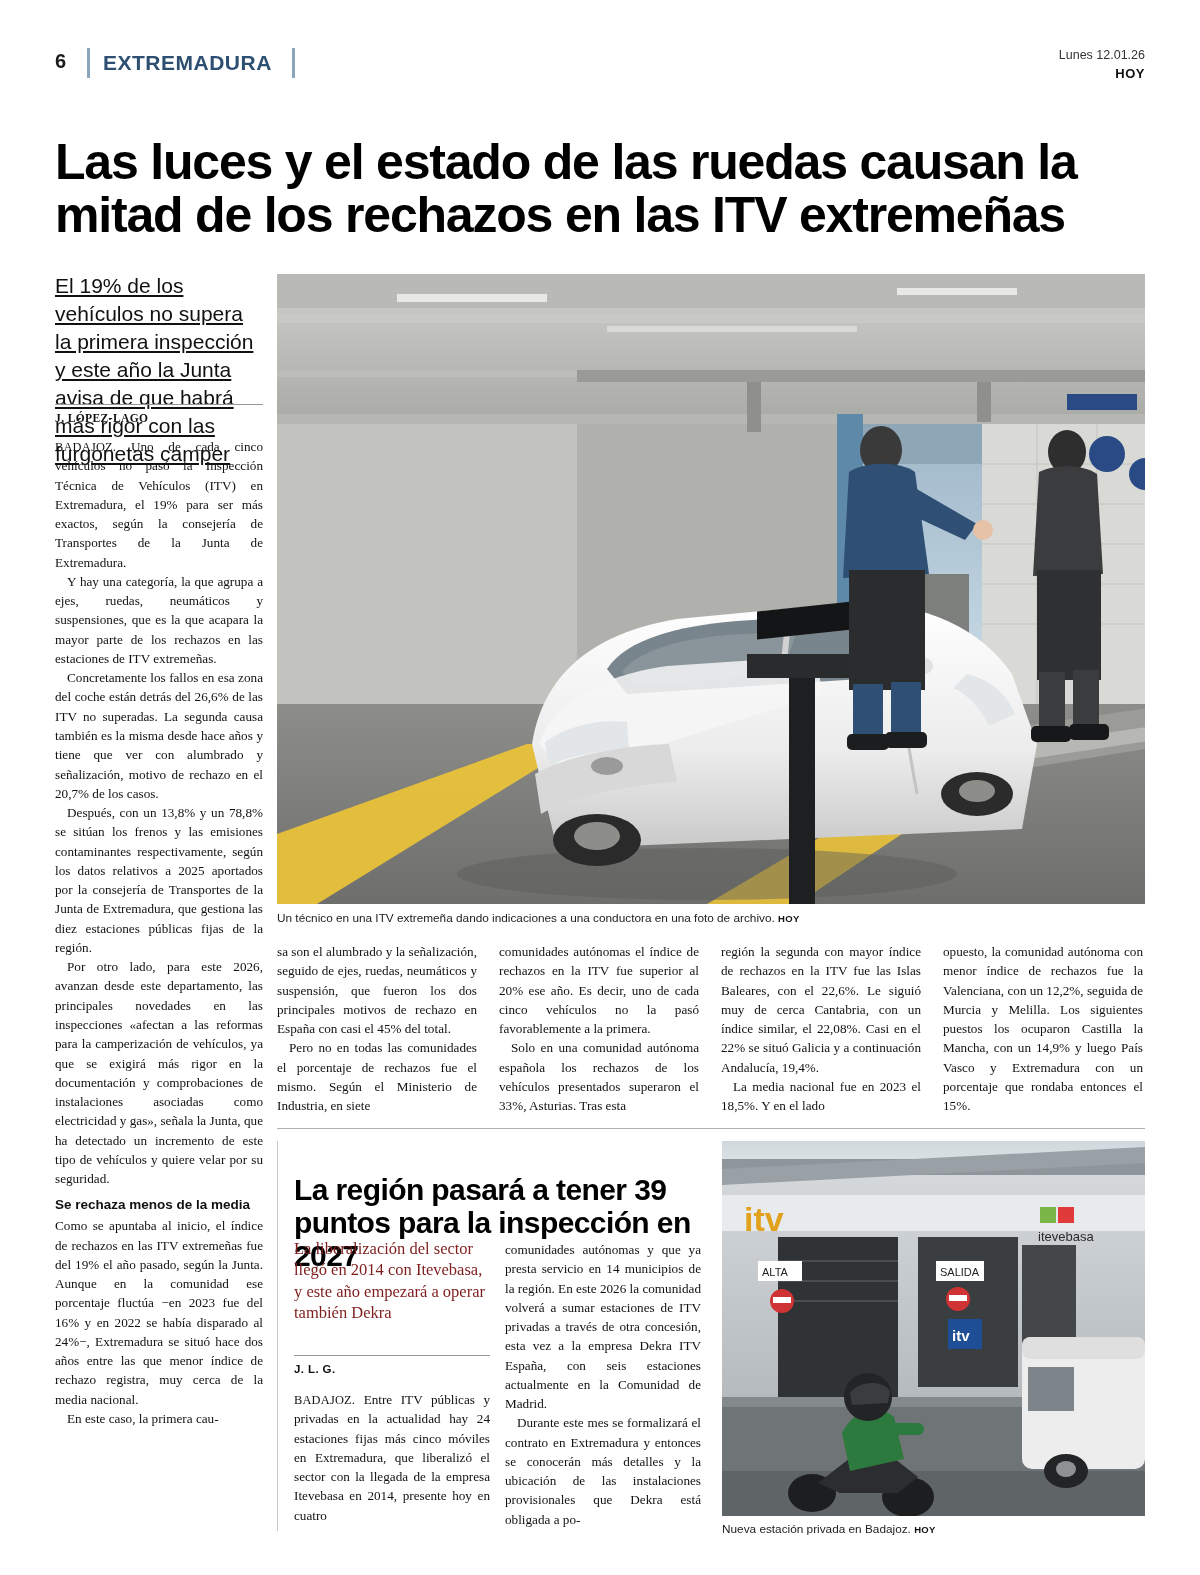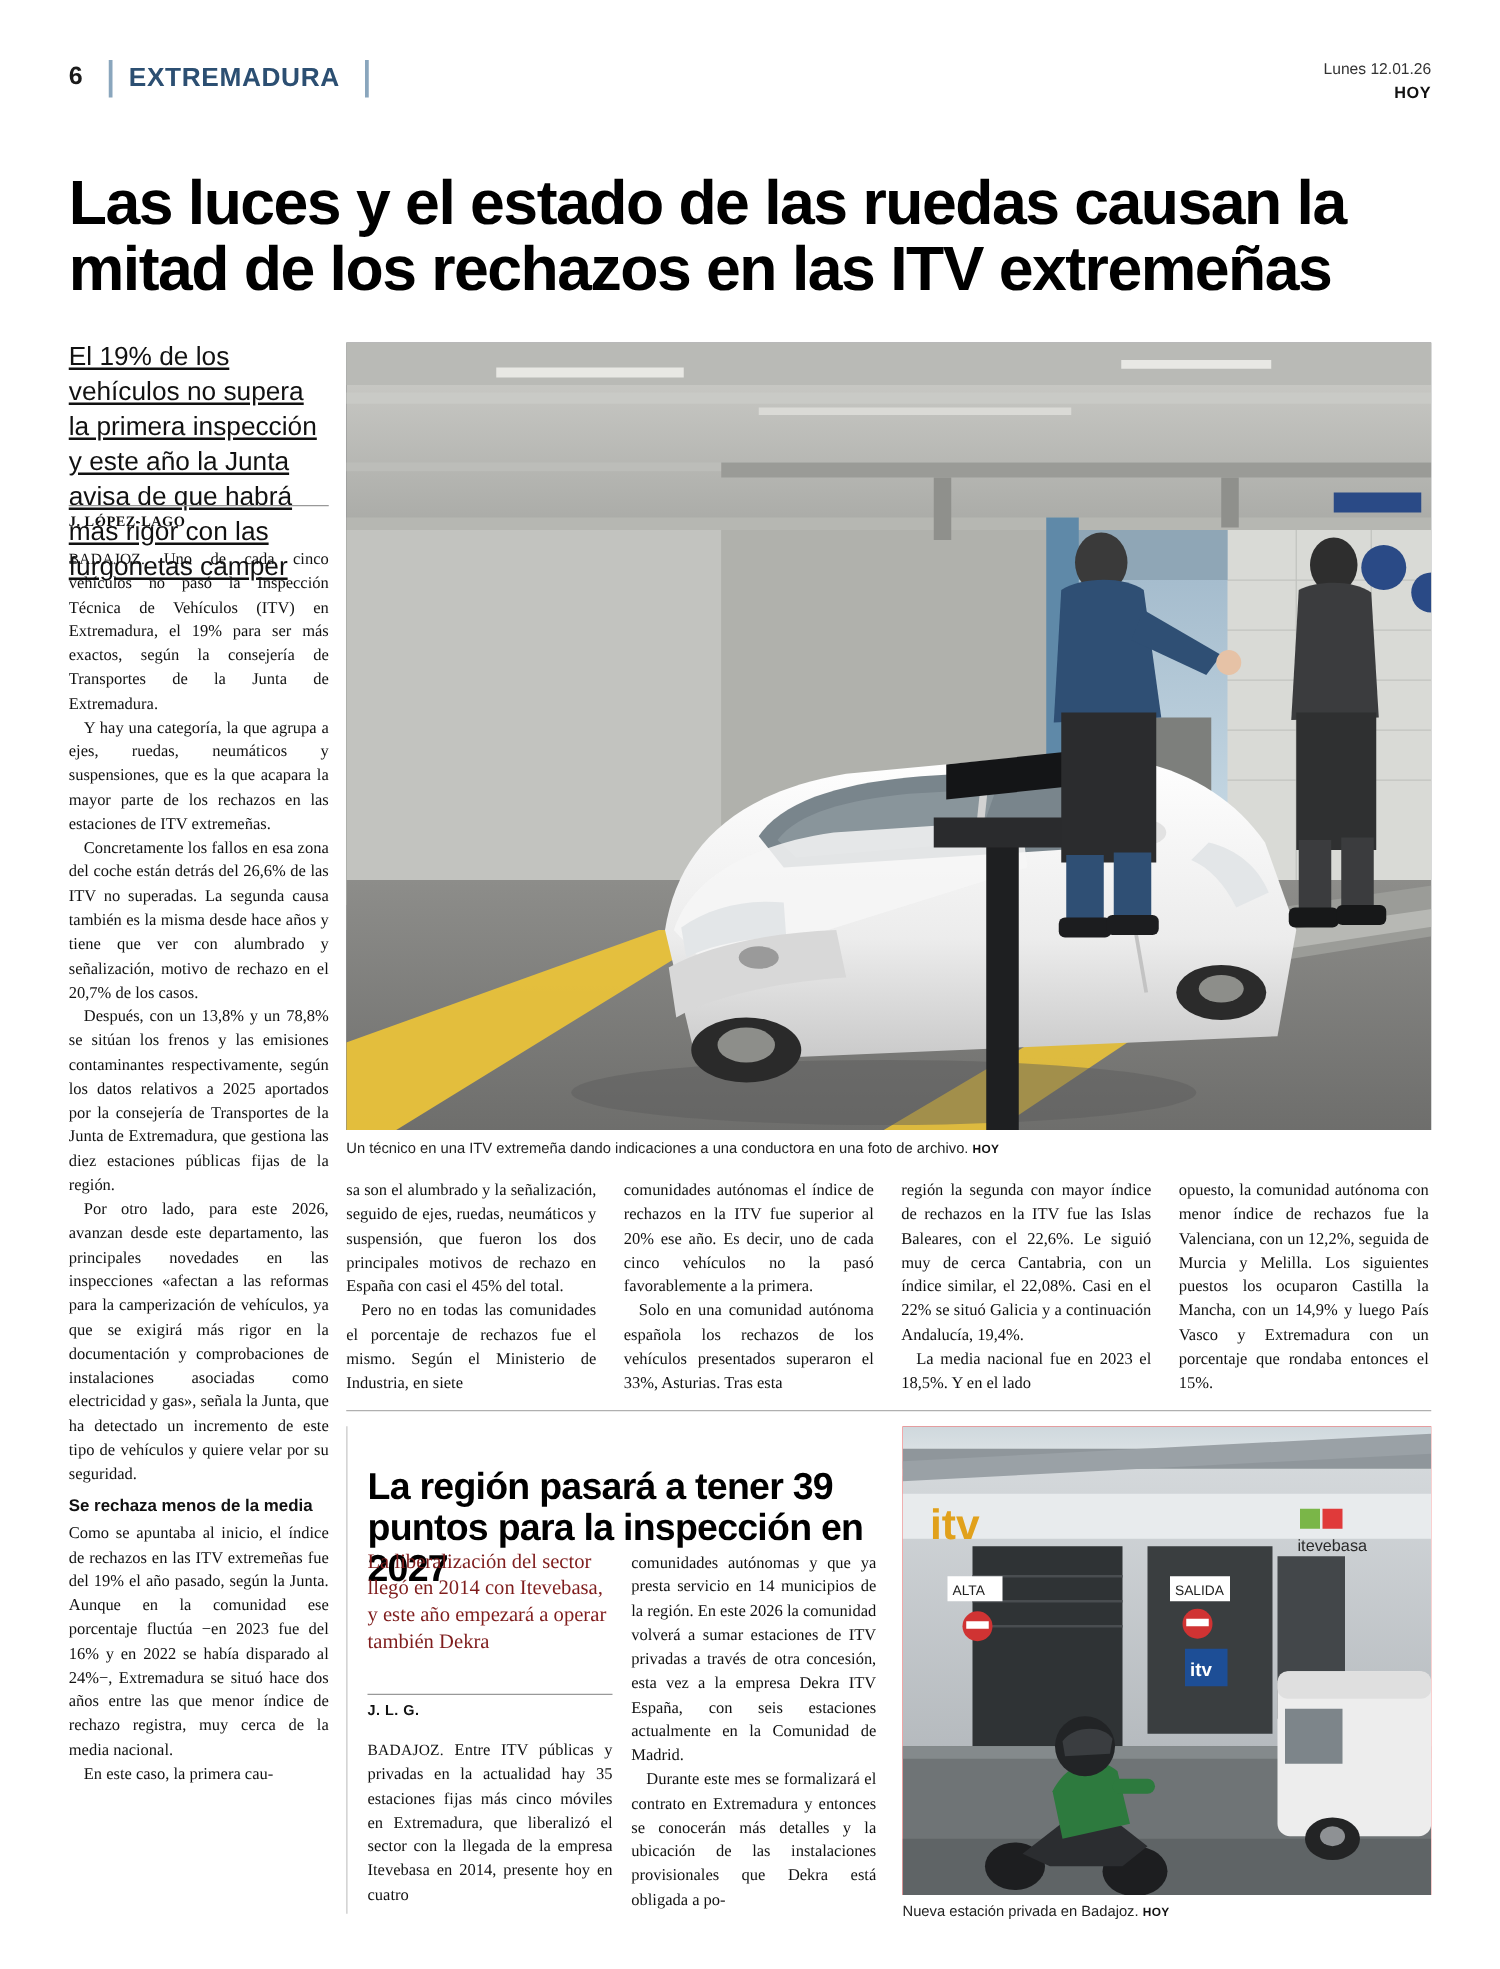--- a/index.html
+++ b/index.html
@@ -450,21 +450,21 @@
 
   <div class="hr-lower"></div>
   <div class="vr-left"></div>
 
   <h2 class="sub-headline">La región pasará a tener 39 puntos para la inspección en 2027</h2>
   <div class="sub-standfirst">La liberalización del sector llegó en 2014 con Itevebasa, y este año empezará a operar también Dekra</div>
   <div class="sub-byline-rule"></div>
   <div class="sub-byline">J. L. G.</div>
 
   <div class="sub-col-1 col-text">
-    <p class="first"><span class="dateline">BADAJOZ.</span> <span>Entre ITV públicas y privadas en la actualidad hay 35 estaciones fijas más cinco móviles en Extremadura, que liberalizó el sector con la llegada de la empresa Itevebasa en 2014, presente hoy en cuatro</span></p>
+    <p class="first"><span class="dateline">BADAJOZ.</span> <span>Entre ITV públicas y privadas en la actualidad hay 24 estaciones fijas más cinco móviles en Extremadura, que liberalizó el sector con la llegada de la empresa Itevebasa en 2014, presente hoy en cuatro</span></p>
   </div>
   <div class="sub-col-2 col-text">
     <p class="first"><span>comunidades autónomas y que ya presta servicio en 14 municipios de la región. En este 2026 la comunidad volverá a sumar estaciones de ITV privadas a través de otra concesión, esta vez a la empresa Dekra ITV España, con seis estaciones actualmente en la Comunidad de Madrid.</span></p>
     <p><span>Durante este mes se formalizará el contrato en Extremadura y entonces se conocerán más detalles y la ubicación de las instalaciones provisionales que Dekra está obligada a po-</span></p>
   </div>
 
   <div class="photo-lower">
     <svg width="423" height="375" viewBox="0 0 423 375">
       <defs>
         <linearGradient id="wallG" x1="0" y1="0" x2="0" y2="1">

